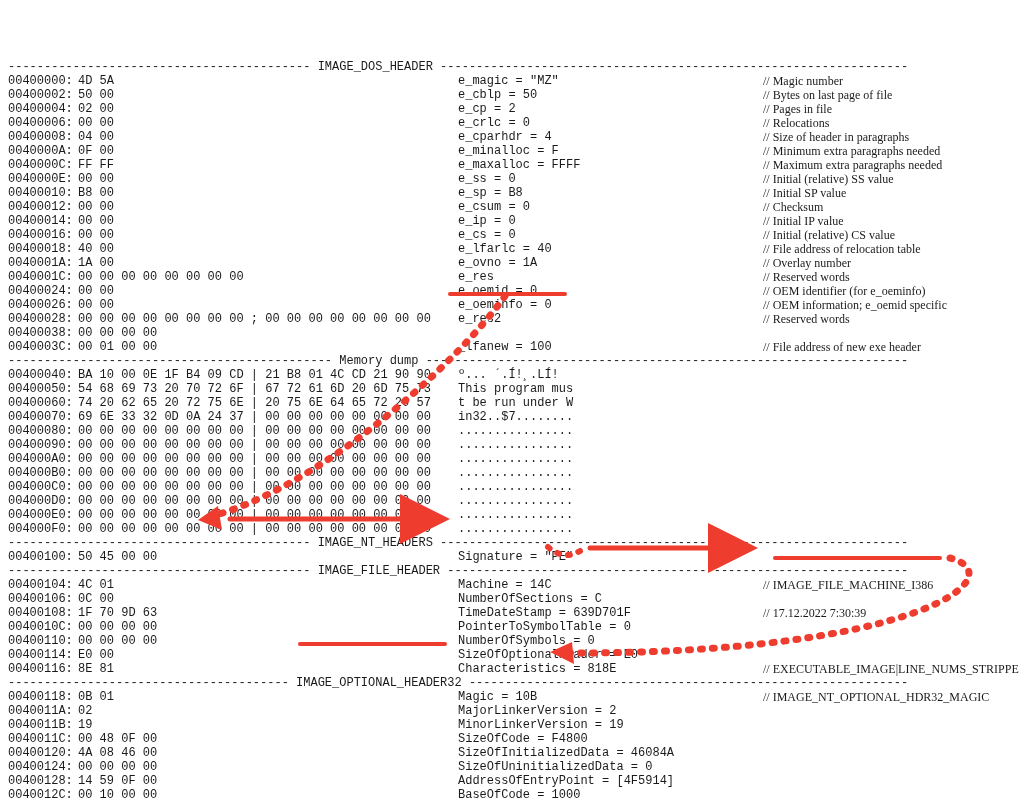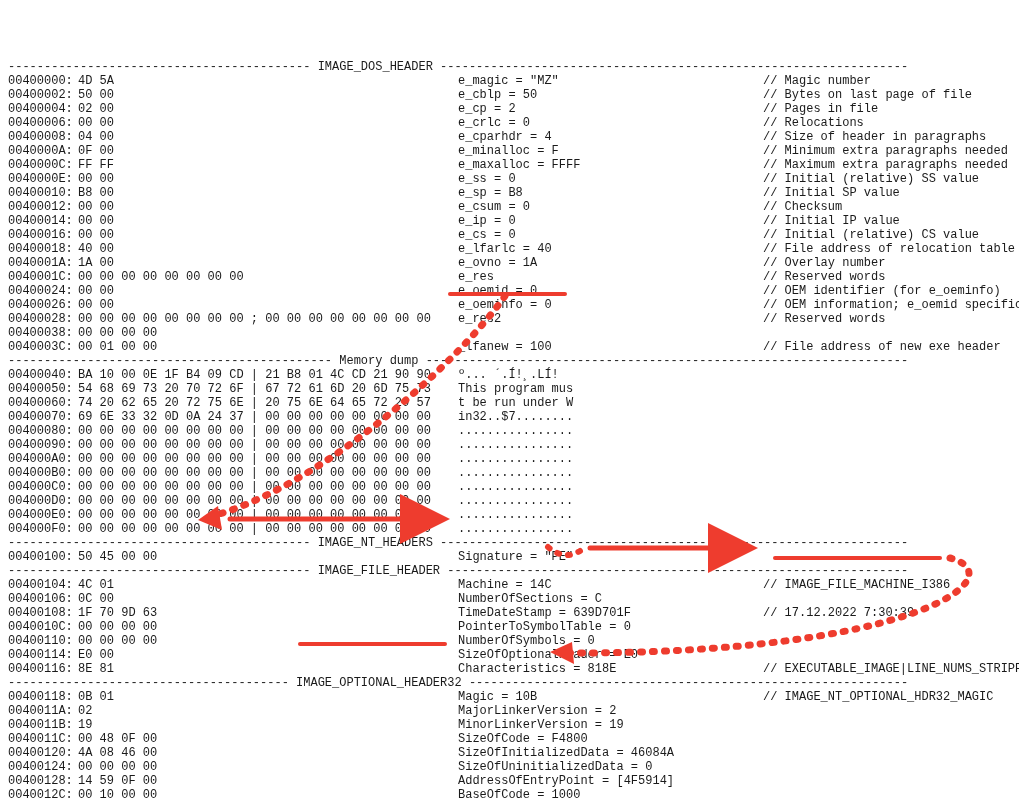--- a/index.html
+++ b/index.html
@@ -17,21 +17,21 @@
     box-sizing: border-box;
     position: relative;
   }
   .row {
     display: flex;
     height: 14px;
   }
   .c1 { width: 70px; flex-shrink: 0; }
   .c2 { width: 380px; flex-shrink: 0; }
   .c3 { width: 305px; flex-shrink: 0; }
-  .c4 { flex: 1 1 auto; }
+  .c4 { flex: 1 1 auto; font-family: Liberation Serif, serif; }
   .sep { color: #1a1a1a; letter-spacing: 0; }
   .anno {
     position: absolute;
     z-index: 10;
     pointer-events: none;
   }
 </style>
 </head>
 <body>
 

